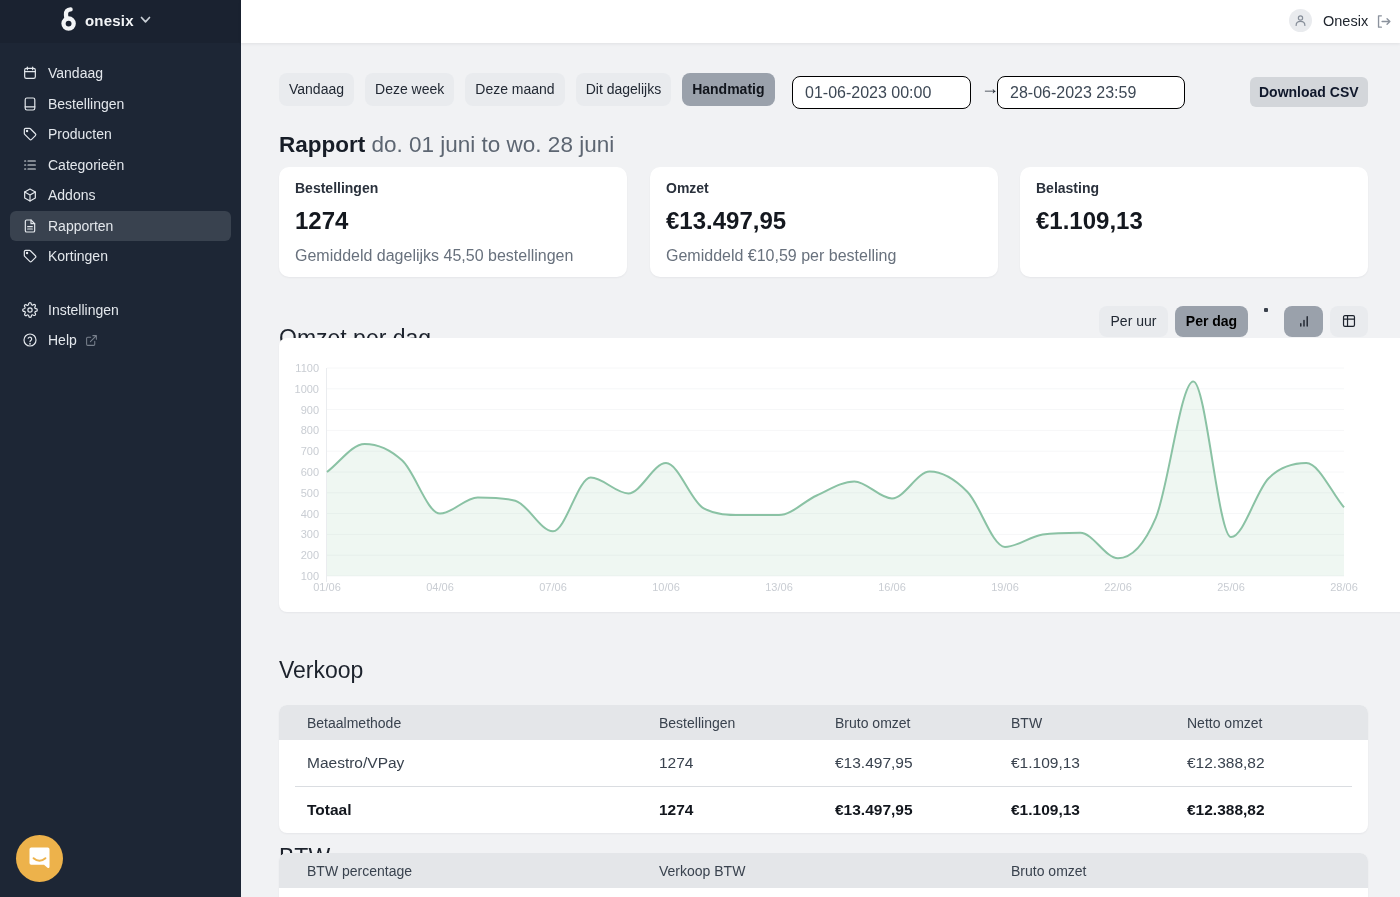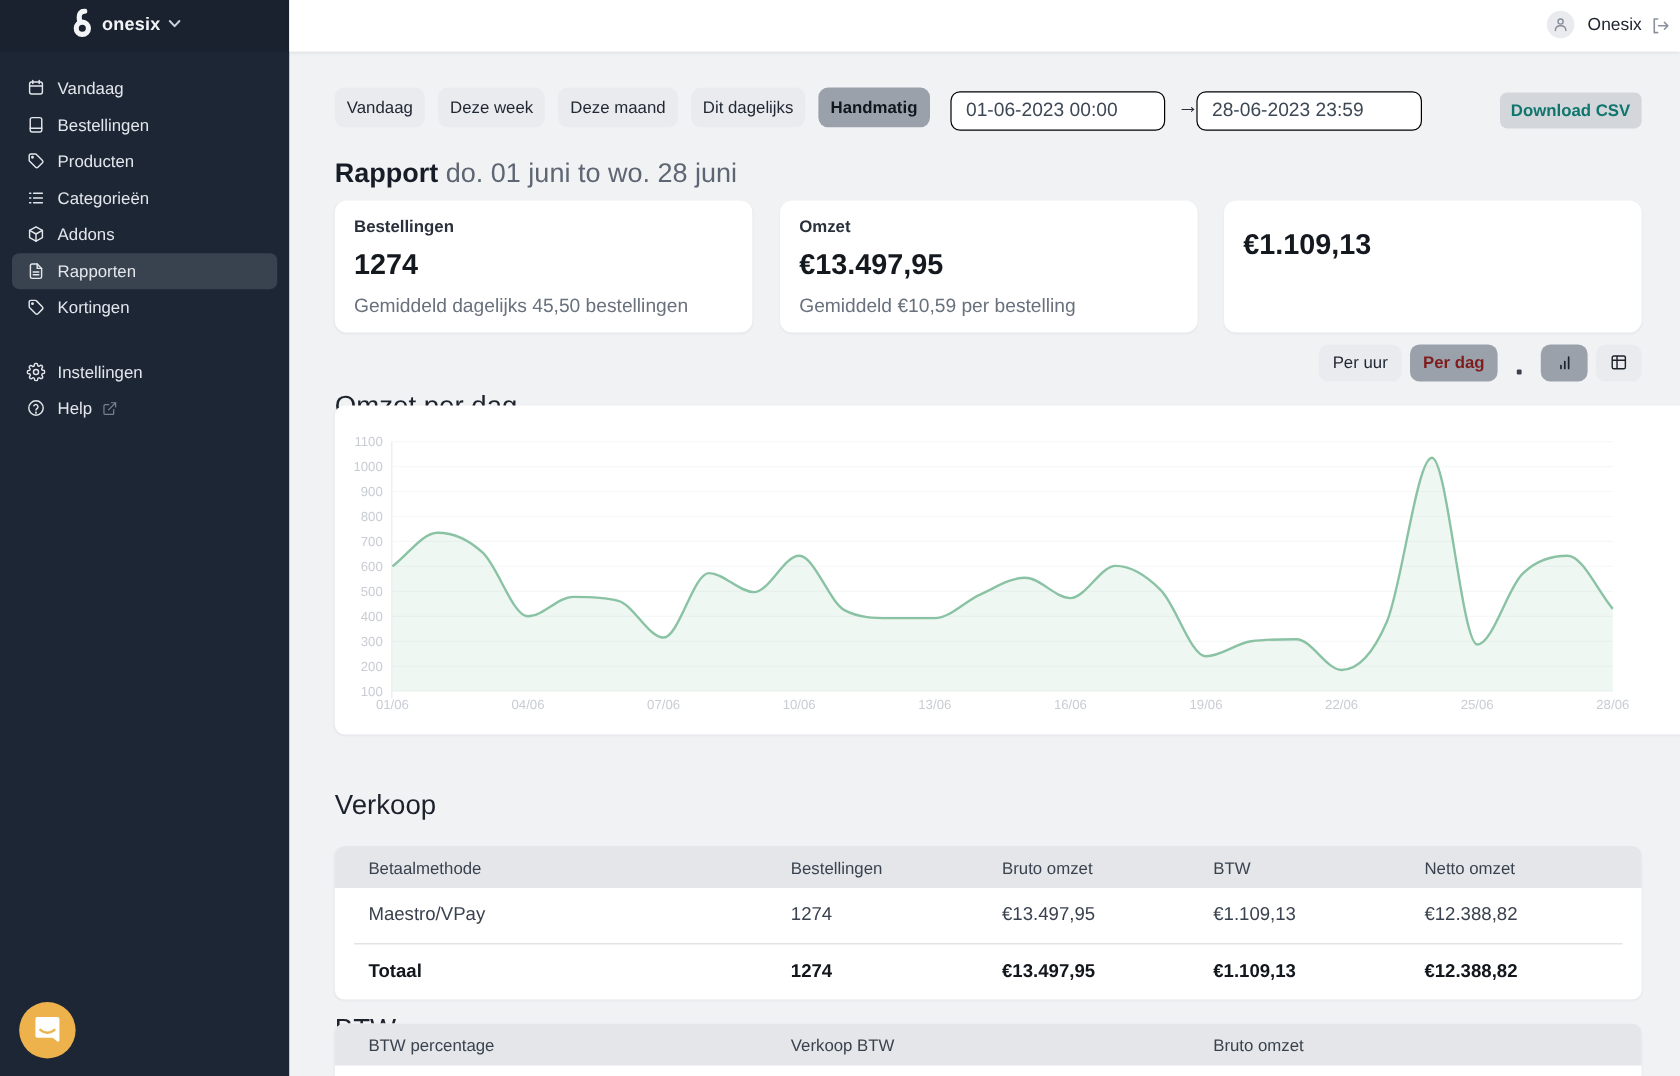--- a/index.html
+++ b/index.html
@@ -27,34 +27,34 @@
 .topbar svg.logout { position:absolute; left:1134px; top:13px; }
 
 
 .main { position:absolute; left:241px; top:43px; width:1159px; height:854px; }
 .btn { display:inline-block; border-radius:8px; background:#e9ebee; color:#222934; font-size:14px; line-height:33px; padding:0 10px; height:33px; }
 .btn.sel { background:#9aa1ab; color:#11151c; font-weight:700;text-align:center; }
 .filters { position:absolute; left:38px; top:30px; }
 .filters .btn { margin-right:11px; }
 .dinput { position:absolute; top:33px; height:33px; background:#fff; border:1px solid #000000; border-radius:8px; font-size:16px; color:#3d4855; line-height:31px; padding:0 12px; }
 .arrow { position:absolute; top:35px; color:#272e39; font-size:18px; }
-.dl { position:absolute; left:1009px; top:34px; height:30px; line-height:30px; background:#d3d6da; border-radius:6px; color:#0f766e; font-size:14px; font-weight:700; padding:0 9px; }
+.dl { position:absolute; left:1009px; top:34px; height:30px; line-height:30px; background:#d3d6da; border-radius:6px; color:#0f172a; font-size:14px; font-weight:700; padding:0 9px; }
 
 .h1 { position:absolute; left:38px; top:89px; font-size:22.5px; font-weight:700; color:#171d27; }
 .h1 span { font-weight:400; color:#5d6672; }
 
 .card { position:absolute; top:124px; width:348px; height:110px; background:#fff; border-radius:10px; box-shadow:0 1px 2px rgba(23,28,38,.05); padding:13px 16px; }
 .card .lbl { font-size:14px; font-weight:700; color:#2a313c; }
 .card .val { font-size:24px; font-weight:700; color:#14181f; margin-top:11px; }
 .card .sub { font-size:16px; color:#68717d; margin-top:12px; }
 
 .sect { position:absolute; font-size:23px; font-weight:400; color:#1c222c;margin-top:20px; }
 
-.ctrl { position:absolute; top:244px; height:31px; border-radius:8px; background:#e9ebee; font-size:14px; color:#222934; line-height:31px; text-align:center; }
-.ctrl.sel { background:#9aa1ab; font-weight:700; color:#7f1d1d; }
+.ctrl { position:absolute; top:263px; height:31px; border-radius:8px; background:#e9ebee; font-size:14px; color:#222934; line-height:31px; text-align:center; }
+.ctrl.sel { background:#9aa1ab; font-weight:700; color:#000000; }
 .dot { position:absolute; left:1023px; top:265px; width:4px; height:4px; background:#3a414c; border-radius:1px; }
 
 .chartcard { position:absolute; left:38px; top:295px; width:1197px; height:274px; background:#fff; border-radius:8px; box-shadow:0 1px 2px rgba(23,28,38,.05); }
 
 .tbl { position:absolute; left:38px; width:1089px; background:#fff; border-radius:8px; box-shadow:0 1px 2px rgba(23,28,38,.05); }
 .tbl .hd { height:35px; background:#e4e6e9; border-radius:8px 8px 0 0; display:flex; align-items:center; font-size:14px; font-weight:400; color:#39424e; }
 .tbl .row { display:flex; align-items:center; font-size:15.5px; color:#39424e; }
 .tbl .row.tot { font-weight:700; color:#12161d; }
 .c1 { width:352px; padding-left:28px; }
 .c2,.c3,.c4 { width:176px; padding-left:28px; }
@@ -158,20 +158,21 @@
     <div class="lbl">Bestellingen</div>
     <div class="val">1274</div>
     <div class="sub">Gemiddeld dagelijks 45,50 bestellingen</div>
   </div>
   <div class="card" style="left:409px;">
     <div class="lbl">Omzet</div>
     <div class="val">€13.497,95</div>
     <div class="sub">Gemiddeld €10,59 per bestelling</div>
   </div>
   <div class="card" style="left:779px;">
+    <div class="lbl">Belasting</div>
     <div class="val">€1.109,13</div>
   </div>
 
   <div class="sect" style="left:38px; top:262px;">Omzet per dag</div>
   <div class="ctrl" style="left:858px; width:69px;">Per uur</div>
   <div class="ctrl sel" style="left:934px; width:73px;">Per dag</div>
   <div class="dot"></div>
   <div class="ctrl sel" style="left:1043px; width:39px;">
     <svg width="16" height="16" viewBox="0 0 24 24" style="vertical-align:-2.5px" fill="none" stroke="#1d232d" stroke-width="2.1" stroke-linecap="round">
         <path d="M7.2 19.5 v-3.5 M12 19.5 v-8.5 M16.8 19.5 v-14"></path>

